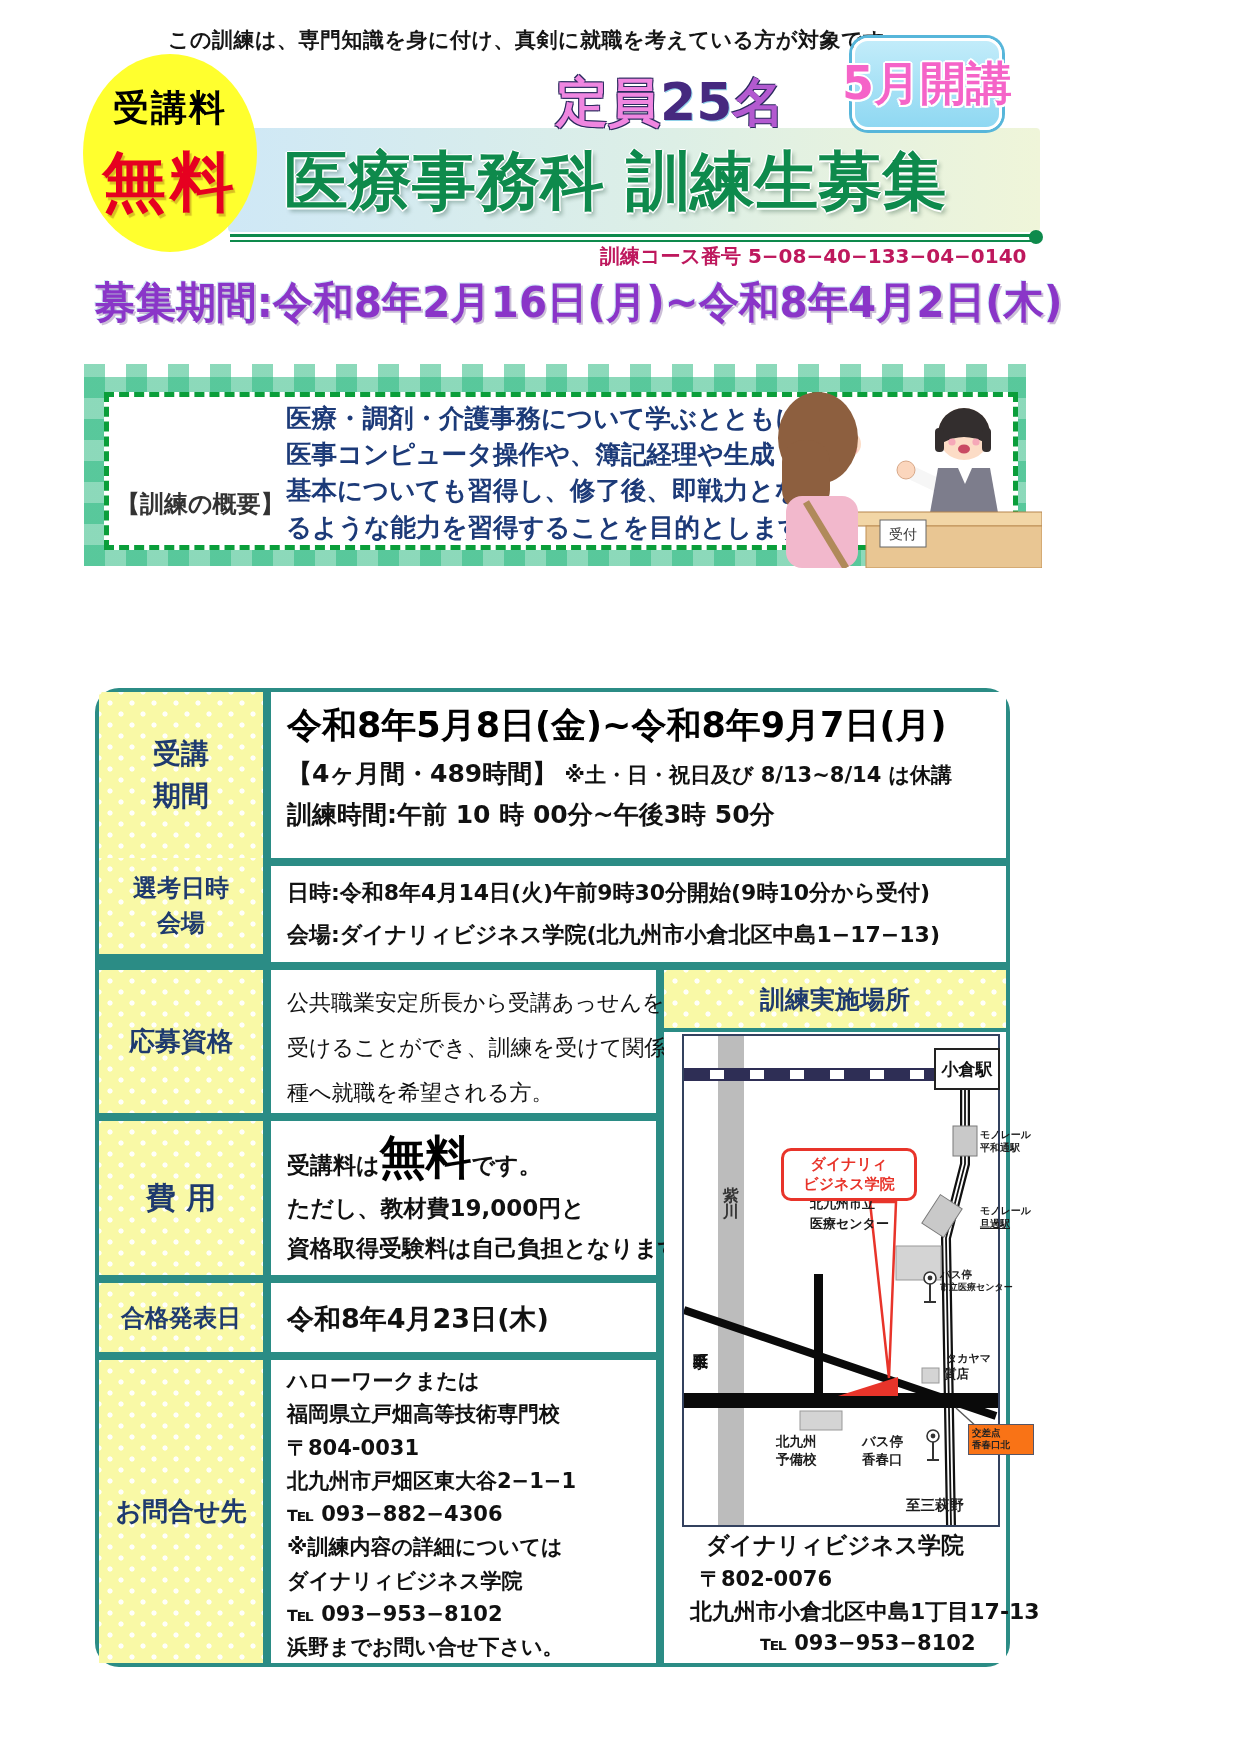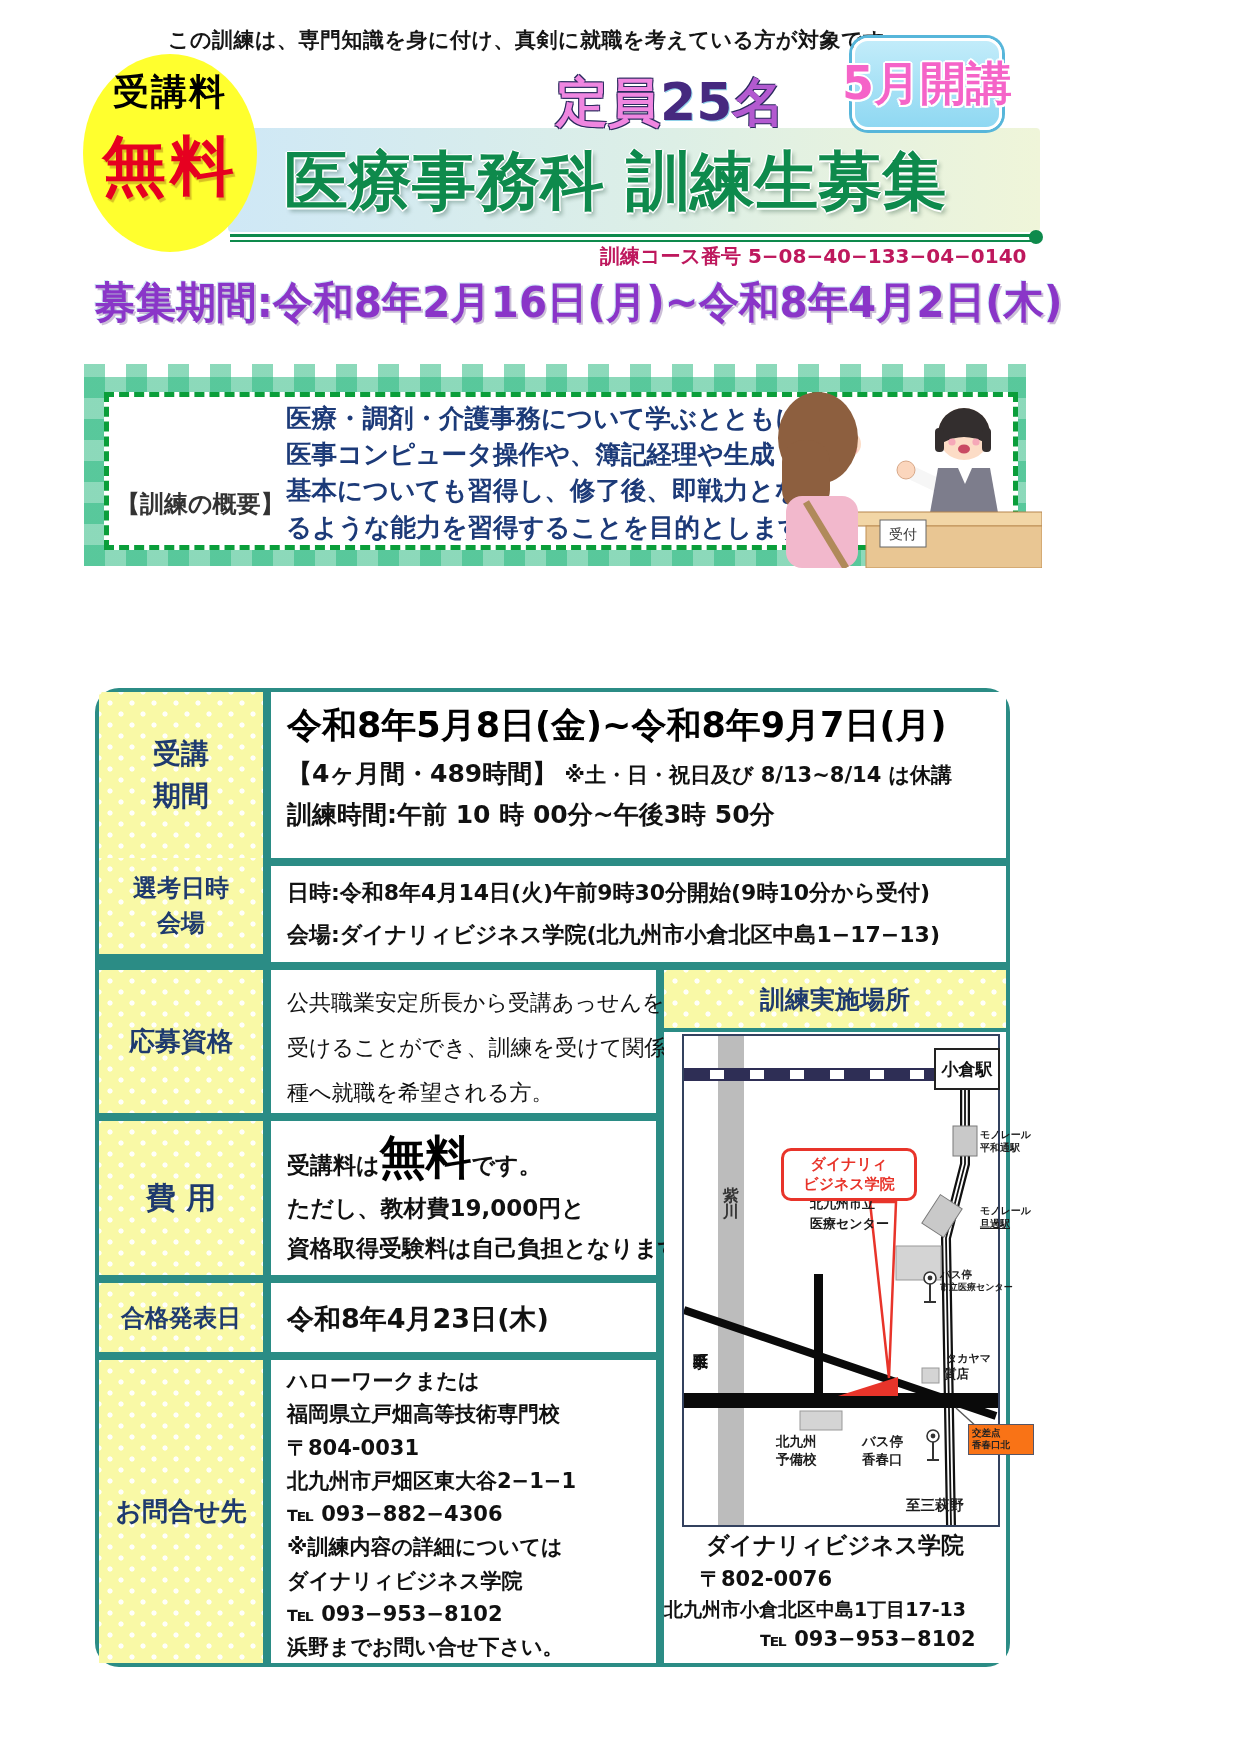--- a/index.html
+++ b/index.html
@@ -13,21 +13,21 @@
       background:linear-gradient(90deg,#cfe8f6 0%,#ddefe6 55%,#eff5d9 100%);}
   .main-title{left:284px;top:138px;font-size:64px;font-weight:700;white-space:nowrap;
       color:var(--title_green);
       text-shadow:-1.5px 0 0 #fff,1.5px 0 0 #fff,0 -1.5px 0 #fff,0 1.5px 0 #fff,3px 4px 4px rgba(0,50,25,.3);}
   .title-underline{left:230px;top:234px;width:802px;}
   .title-underline .l1{height:3px;background:var(--title_green);}
   .title-underline .l2{height:2px;background:var(--title_green);margin-top:3px;}
   .title-underline .dot{position:absolute;right:-11px;top:-4px;width:14px;height:14px;border-radius:50%;background:var(--title_green);}
   .fee-circle{left:83px;top:54px;width:174px;height:198px;border-radius:50%;background:var(--circle_yellow);
       z-index:5;text-align:center;}
-  .fee-top{margin-top:14px;font-size:36px;font-weight:800;color:#000;letter-spacing:2px;}
+  .fee-top{margin-top:30px;font-size:36px;font-weight:800;color:#000;letter-spacing:2px;}
   .fee-main{margin-top:6px;font-size:64px;font-weight:800;color:var(--free_red);letter-spacing:4px;
       text-shadow:2px 3px 1px rgba(100,0,0,.25);}
   .capacity{left:556px;top:68px;font-size:52px;font-weight:800;white-space:nowrap;}
   .capacity .cap-1{color:#ef86e0;text-shadow:1px 1px 0 #2a2a5e,-1px -1px 0 #2a2a5e,1px -1px 0 #2a2a5e,-1px 1px 0 #2a2a5e;}
   .capacity .cap-2{color:#46297f;text-shadow:1px 1px 0 #8fd0e8;}
   .capacity .cap-3{color:#b35ad0;text-shadow:1px 1px 0 #2a2a5e,-1px -1px 0 #2a2a5e;}
   .month-badge{left:852px;top:38px;width:144px;height:86px;border-radius:16px;
       background:linear-gradient(180deg,#c2ecfa,var(--badge_blue));
       border:3px solid #fff;box-shadow:0 0 0 3px #57b6da;
       display:flex;align-items:center;justify-content:center;
@@ -82,21 +82,21 @@
       display:flex;align-items:center;justify-content:center;font-size:17px;font-weight:800;}
   .vtext{writing-mode:vertical-rl;}
   .bubble{position:absolute;left:97px;top:112px;width:122px;background:#fff;border:3px solid var(--bubble_red);
       border-radius:10px;color:var(--bubble_red);font-size:15px;font-weight:800;line-height:1.35;
       text-align:center;padding:3px 4px;z-index:4;}
   .xing{position:absolute;left:284px;top:388px;width:58px;background:#f97316;border:1.5px solid #556;
       font-size:9.5px;line-height:1.3;padding:2px 3px;font-weight:600;color:#222;}
   .addr{position:absolute;left:0;top:498px;width:342px;}
   .addr .name{text-align:center;font-size:23px;font-weight:800;color:#111;}
   .addr .postal{font-size:21px;font-weight:600;padding-left:36px;margin-top:4px;}
-  .addr .street{font-size:19px;font-weight:600;margin-top:4px;white-space:nowrap;}
+  .addr .street{font-size:22px;font-weight:600;padding-left:26px;margin-top:4px;white-space:nowrap;}
   .addr .tel{font-size:21px;font-weight:600;padding-left:96px;margin-top:4px;}
 </style>
 </head>
 <body>
 
 <div class="page">
 
   <div class="abs tagline">この訓練は、専門知識を身に付け、真剣に就職を考えている方が対象です。</div>
 
   <div class="abs title-band"></div>

